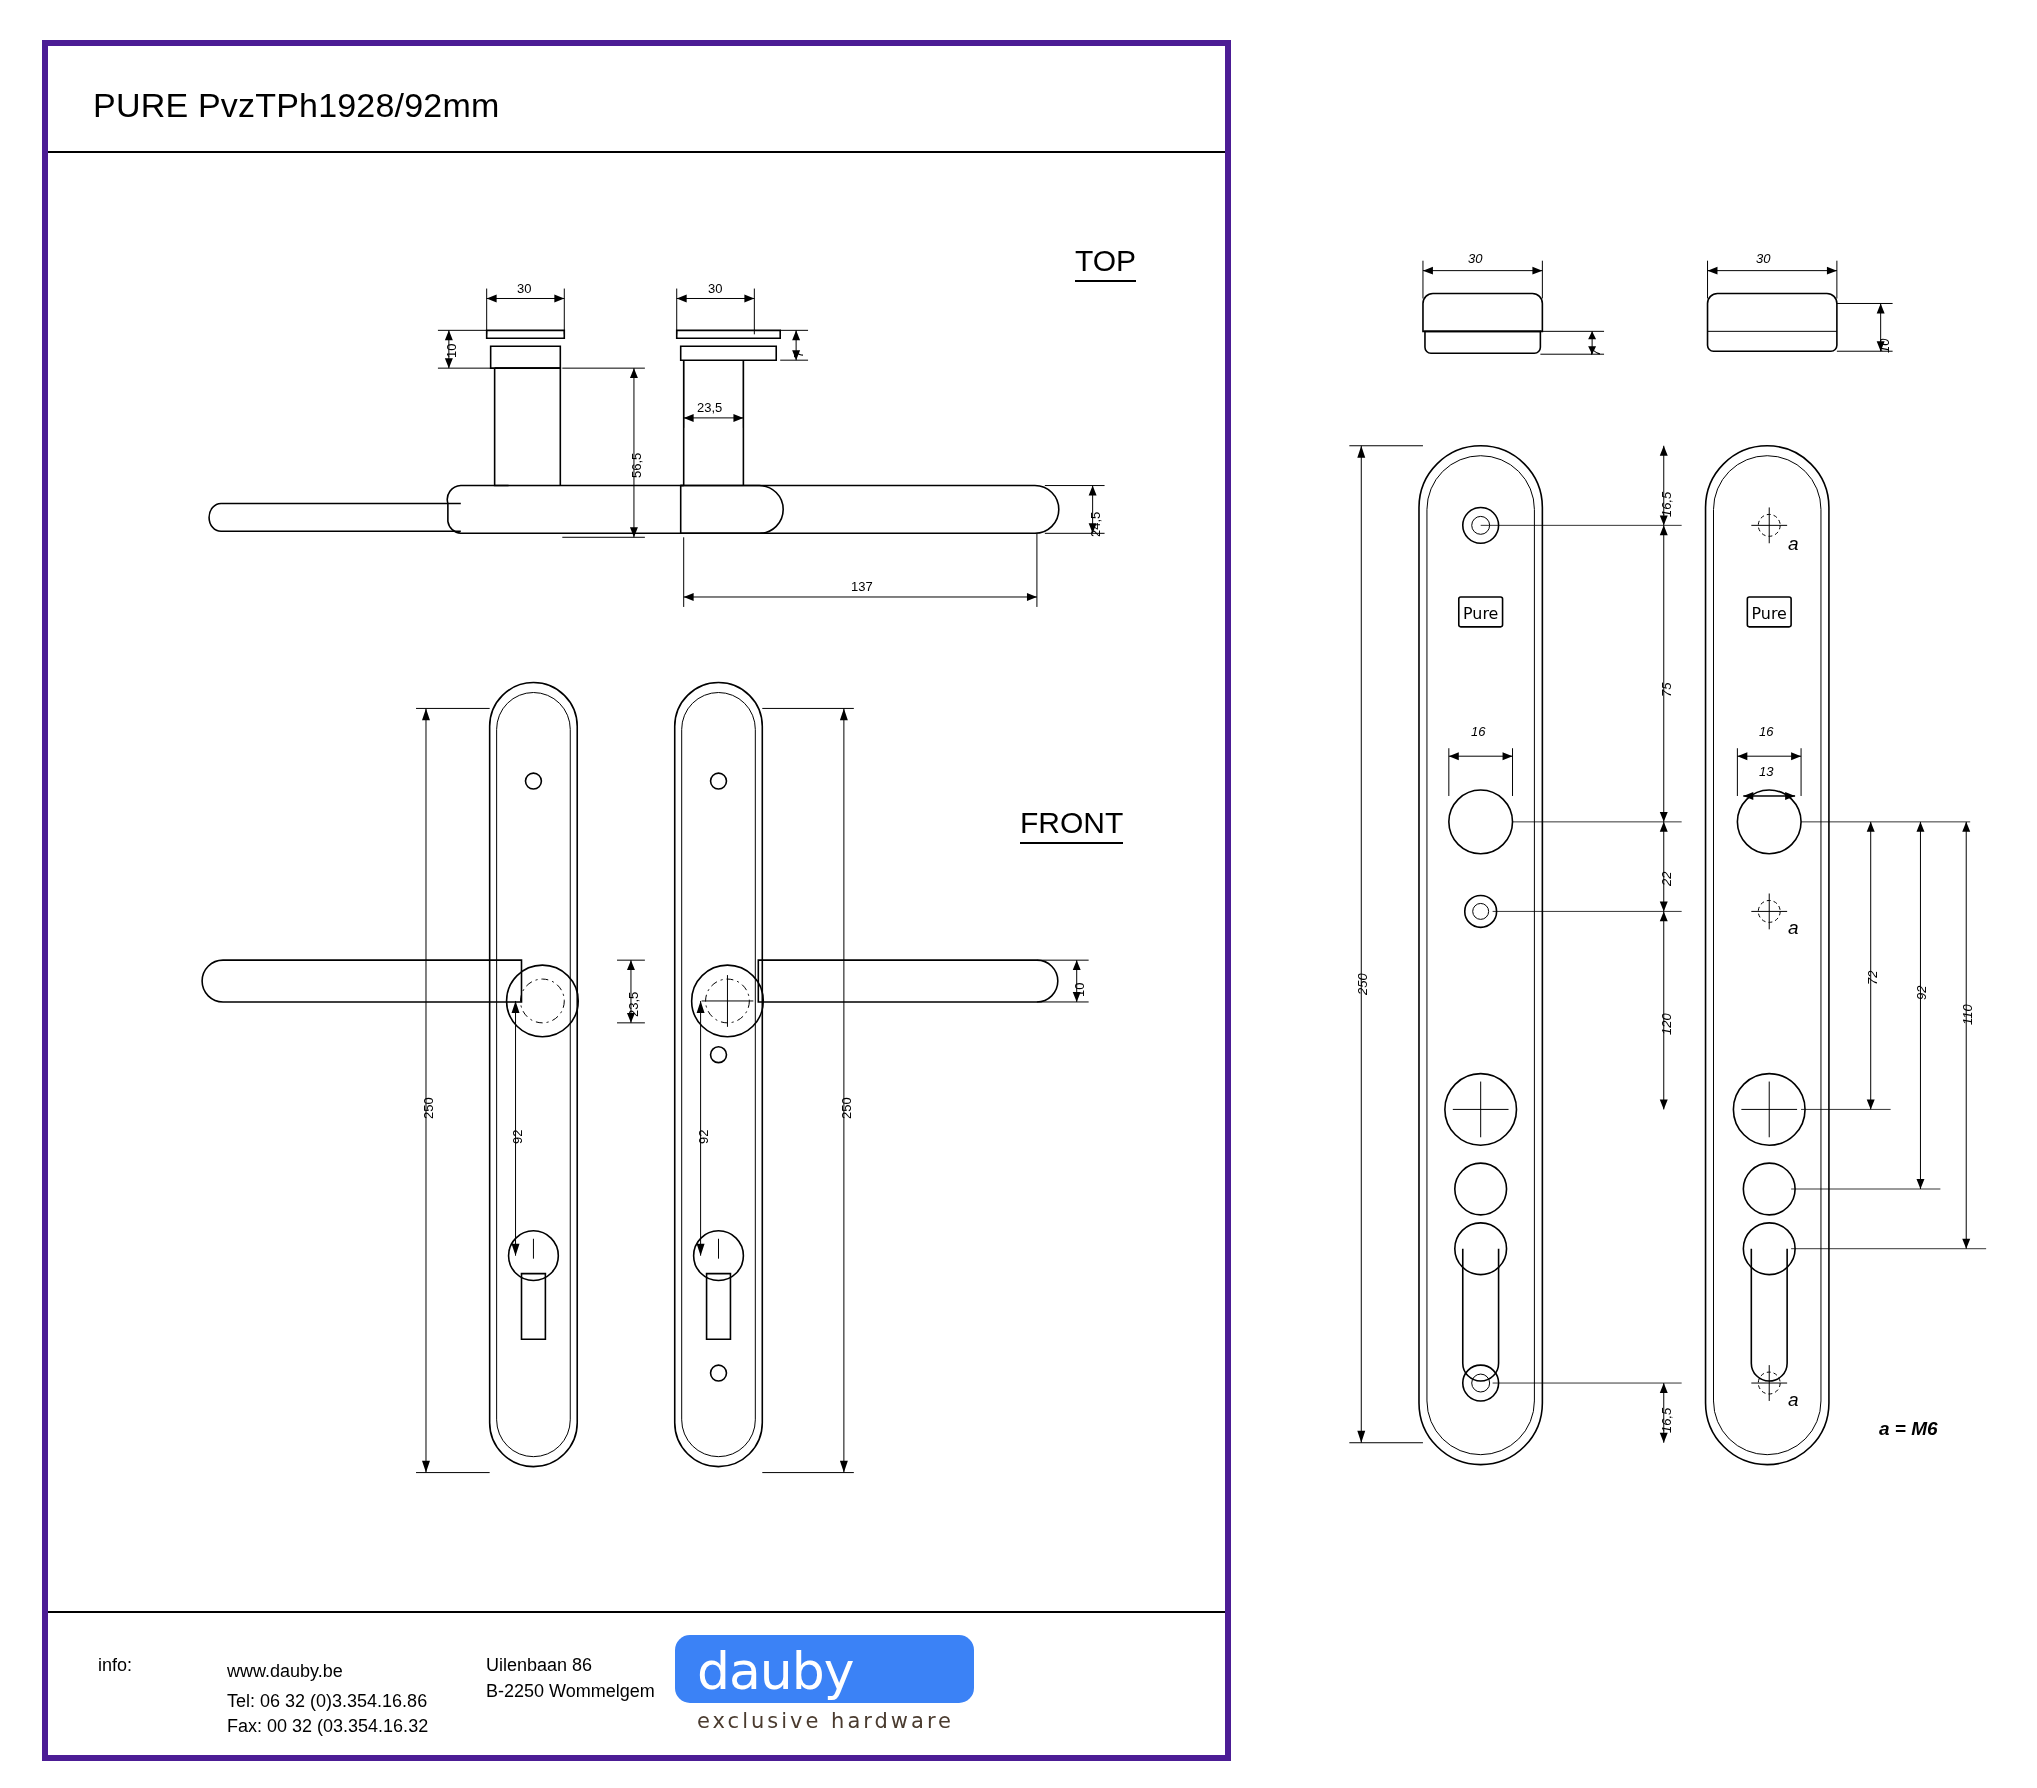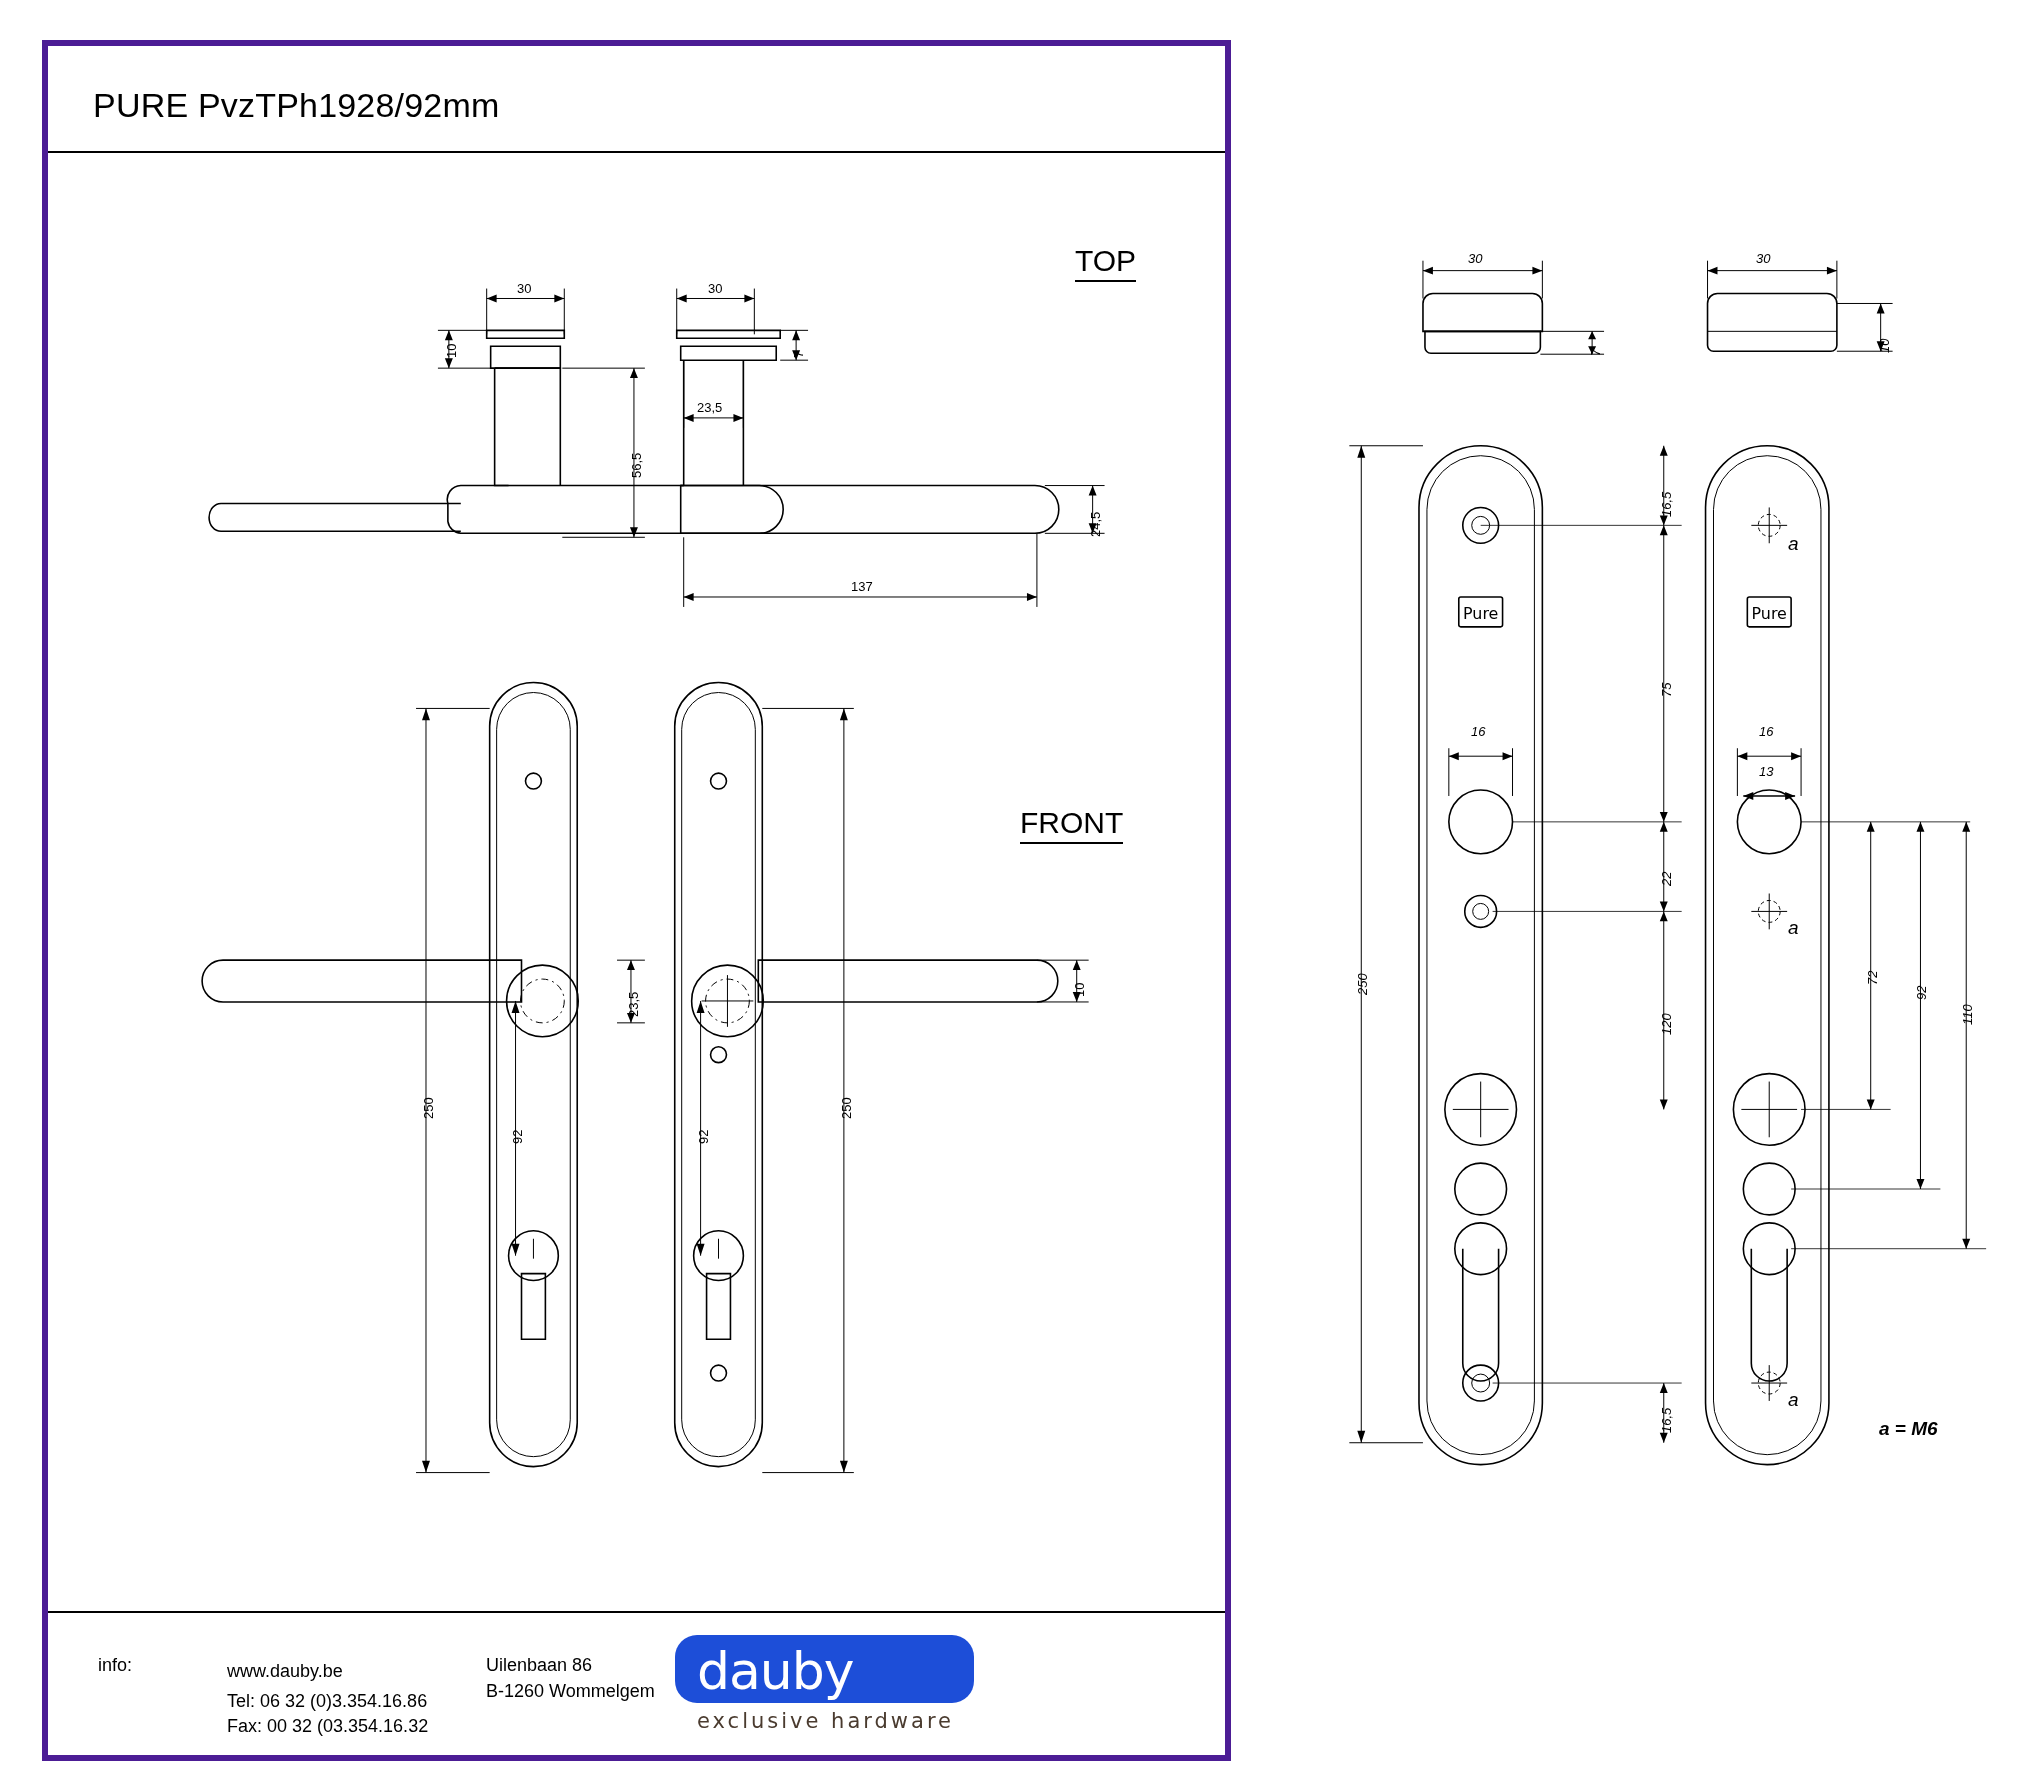--- a/index.html
+++ b/index.html
@@ -8,21 +8,21 @@
   .title-cell{position:absolute;left:0;top:0;width:100%;height:107px;border-bottom:2px solid #000;box-sizing:border-box;}
   .title-text{position:absolute;left:45px;top:40px;font-size:34px;letter-spacing:0.2px;}
   .footer-cell{position:absolute;left:0;bottom:0;width:100%;height:144px;border-top:2px solid #000;box-sizing:border-box;}
   .f-info{position:absolute;left:50px;top:42px;font-size:18px;}
   .f-web{position:absolute;left:179px;top:48px;font-size:18px;}
   .f-tel{position:absolute;left:179px;top:78px;font-size:18px;}
   .f-fax{position:absolute;left:179px;top:103px;font-size:18px;}
   .f-addr1{position:absolute;left:438px;top:42px;font-size:18px;}
   .f-addr2{position:absolute;left:438px;top:68px;font-size:18px;}
   .logo-wrap{position:absolute;left:627px;top:22px;width:328px;height:104px;}
-  .logo-pill{position:absolute;left:0;top:0;width:299px;height:68px;border-radius:22px;background:#1d4ed8;}
+  .logo-pill{position:absolute;left:0;top:0;width:299px;height:68px;border-radius:15px;background:#3b82f6;}
   .logo-word{position:absolute;left:22px;top:6px;font-size:52px;color:#fff;font-family:"DejaVu Sans",sans-serif;letter-spacing:-1px;}
   .logo-sub{position:absolute;left:22px;top:74px;font-size:21px;color:#4a3b2f;letter-spacing:3px;font-family:"DejaVu Sans",sans-serif;}
   .view-label{position:absolute;font-size:30px;border-bottom:2px solid #000;padding-bottom:2px;}
   .dim{position:absolute;font-size:13px;font-family:"Liberation Sans",sans-serif;color:#000;}
   .dim.it{font-style:italic;}
   .dim.v{transform:rotate(-90deg);transform-origin:0 0;white-space:nowrap;}
   svg{position:absolute;left:0;top:0;overflow:visible;}
   .ln{stroke:#000;fill:none;}
   .thin{stroke-width:1;}
   .med{stroke-width:1.6;}
@@ -37,21 +37,21 @@
   <div class="title-cell">
     <div class="title-text">PURE PvzTPh1928/92mm</div>
   </div>
 
   <div class="footer-cell">
     <div class="f-info">info:</div>
     <div class="f-web">www.dauby.be</div>
     <div class="f-tel">Tel: 06 32 (0)3.354.16.86</div>
     <div class="f-fax">Fax: 00 32 (03.354.16.32</div>
     <div class="f-addr1">Uilenbaan 86</div>
-    <div class="f-addr2">B-1260  Wommelgem</div>
+    <div class="f-addr2">B-2250  Wommelgem</div>
     <div class="logo-wrap">
       <div class="logo-pill">
         <div class="logo-word">dauby</div>
       </div>
       <div class="logo-sub">exclusive hardware</div>
     </div>
   </div>
 </div>
 
 <div class="view-label" style="left:1075px;top:244px;">TOP</div>

